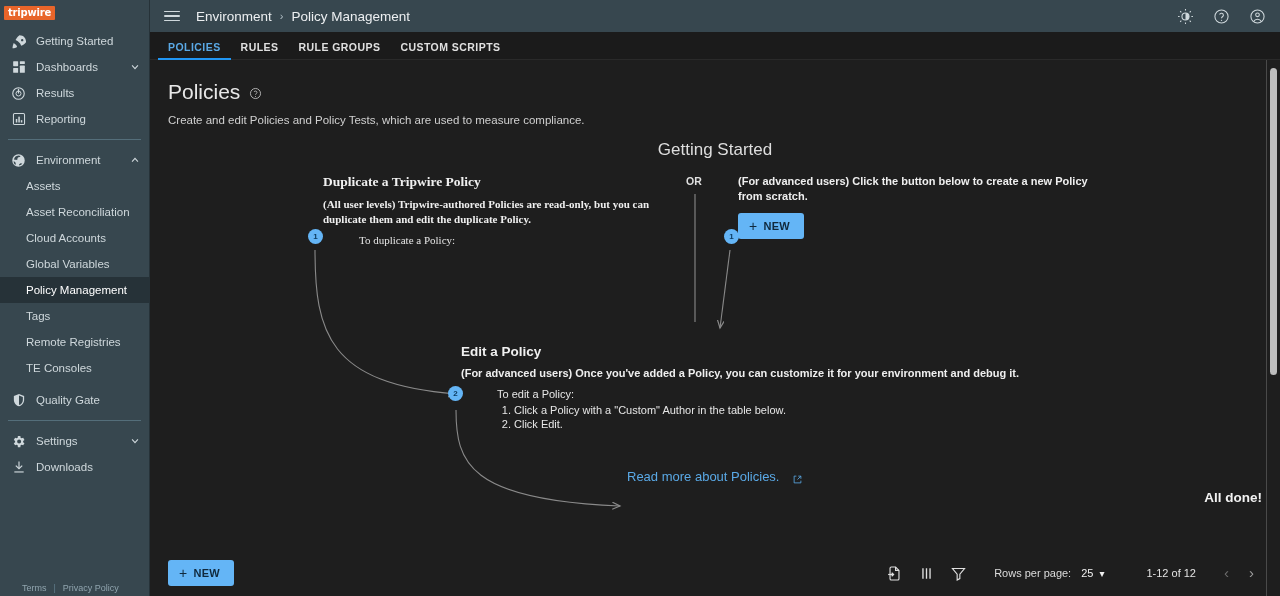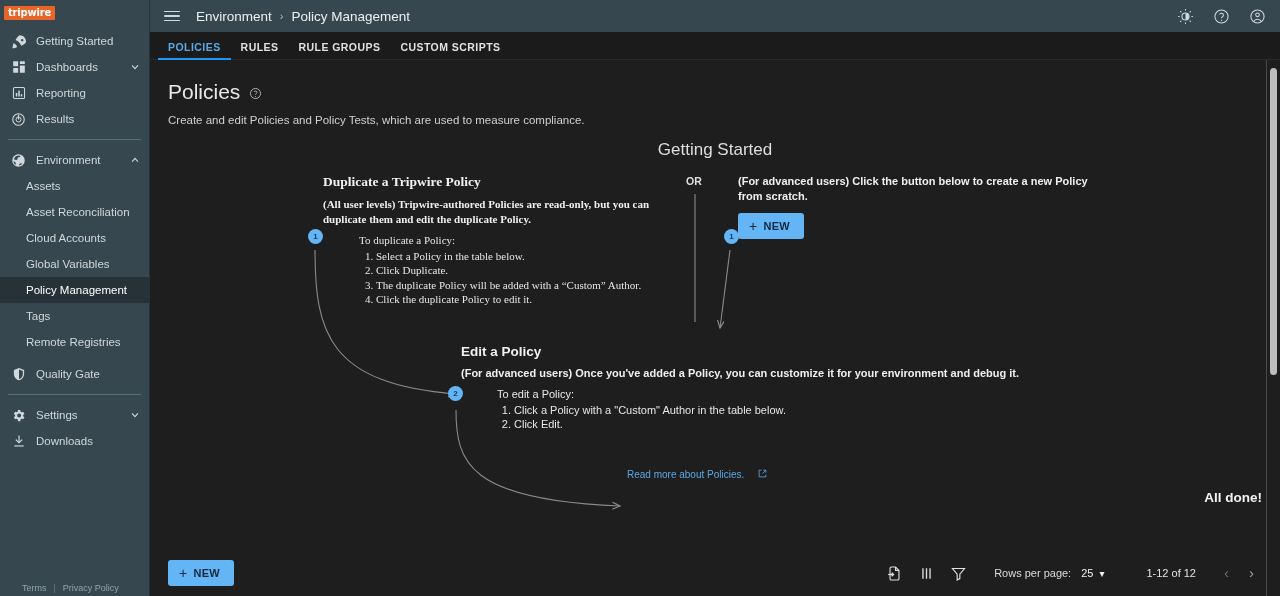--- a/index.html
+++ b/index.html
@@ -127,22 +127,22 @@
     display: inline-flex; align-items: center; gap: 6px;
     background: #64b5f6; color: #10293d;
     border: none; border-radius: 3px;
     padding: 7px 14px 7px 11px;
     font-size: 11px; font-weight: bold; letter-spacing: 0.3px;
     cursor: pointer; font-family: "Liberation Sans", sans-serif;
   }
   .btn-new .plus { font-size: 14px; font-weight: normal; line-height: 11px; }
 
   .readmore {
-    position: absolute; font-size: 10px; color: #5aa9e6;
-    cursor: pointer; display: flex; align-items: flex-start; gap: 14px;
+    position: absolute; font-size: 13px; color: #5aa9e6;
+    cursor: pointer; display: flex; align-items: flex-end; gap: 14px;
   }
   .alldone {
     position: absolute; font-size: 13.5px; font-weight: bold; color: #f2f2f2;
   }
 
   
   .bottombar {
     position: absolute; left: 0; bottom: 0; width: 100%;
     height: 46px; display: flex; align-items: center;
     padding: 0 26px 0 18px; background: #1e1e1e;
@@ -199,41 +199,41 @@
         <span class="lbl">Dashboards</span>
         <span class="chev">
           <svg width="10" height="10" viewBox="0 0 24 24" fill="none" stroke="#cfd8dc" stroke-width="2.6">
               <path d="M5 8l7 8 7-8"></path>
             </svg>
         </span>
       </div>
 
       <div class="nav-item">
         <span class="ico">
+          <svg width="15" height="15" viewBox="0 0 24 24" fill="none" stroke="#cfd8dc" stroke-width="1.8">
+              <circle cx="12" cy="12" r="9.2"></circle>
+              <path d="M12 12V4.5" stroke-width="2"></path>
+              <circle cx="12" cy="12" r="4" stroke-width="1.6"></circle>
+            </svg>
+        </span>
+        <span class="lbl">Results</span>
+      </div>
+
+      <div class="nav-item">
+        <span class="ico">
           <svg width="14" height="14" viewBox="0 0 24 24" fill="none" stroke="#cfd8dc" stroke-width="1.8">
               <rect x="2.5" y="2.5" width="19" height="19" rx="2"></rect>
               <rect x="6.5" y="12" width="2.6" height="6" fill="#cfd8dc" stroke="none"></rect>
               <rect x="10.8" y="8" width="2.6" height="10" fill="#cfd8dc" stroke="none"></rect>
               <rect x="15.1" y="14" width="2.6" height="4" fill="#cfd8dc" stroke="none"></rect>
             </svg>
         </span>
         <span class="lbl">Reporting</span>
       </div>
 
-      <div class="nav-item">
-        <span class="ico">
-          <svg width="15" height="15" viewBox="0 0 24 24" fill="none" stroke="#cfd8dc" stroke-width="1.8">
-              <circle cx="12" cy="12" r="9.2"></circle>
-              <path d="M12 12V4.5" stroke-width="2"></path>
-              <circle cx="12" cy="12" r="4" stroke-width="1.6"></circle>
-            </svg>
-        </span>
-        <span class="lbl">Results</span>
-      </div>
-
       <div class="divider"></div>
 
       <div class="nav-item">
         <span class="ico">
           <svg width="15" height="15" viewBox="0 0 24 24" fill="#cfd8dc">
               <path d="M12 2a10 10 0 100 20 10 10 0 000-20zm0 2c1.2 0 2.3.3 3.3.8l-1.1 1.5-2.4.3-1.6 1.6.5 1.9-2.3 1.1-2.4-.9-1.3 1A8 8 0 0112 4zm-7.9 9.3l1.9.5 1.6 2.3-.3 2.4-.6.5a8 8 0 01-2.6-5.7zm8.6 6.6l.4-2 2.3-1.4 2.2.4 1.2-1.5a8 8 0 01-6.1 4.5z"></path>
             </svg>
         </span>
         <span class="lbl">Environment</span>
         <span class="chev">
@@ -256,20 +256,23 @@
         <span>Global Variables</span>
       </div>
       <div class="nav-sub active">
         <span>Policy Management</span>
       </div>
       <div class="nav-sub">
         <span>Tags</span>
       </div>
       <div class="nav-sub">
         <span>Remote Registries</span>
+      </div>
+      <div class="nav-sub">
+        <span>TE Consoles</span>
       </div>
 
       <div class="nav-item" style="margin-top:6px">
         <span class="ico">
           <svg width="14" height="14" viewBox="0 0 24 24" fill="#cfd8dc">
               <path d="M12 1.8L3.2 5.3v6.2c0 5.3 3.7 9.9 8.8 11.2 5.1-1.3 8.8-5.9 8.8-11.2V5.3L12 1.8zm0 2.3l6.6 2.6v5.1c0 4.1-2.8 7.7-6.6 8.9V4.1z"></path>
             </svg>
         </span>
         <span class="lbl">Quality Gate</span>
       </div>
@@ -388,26 +391,20 @@
           <path d="M562,118 L552,196" fill="none" stroke="#8a8a8a" stroke-width="1.1" marker-end="url(#ah)"></path>
 
           <path d="M288,278 C288,330 300,368 452,374" fill="none" stroke="#8a8a8a" stroke-width="1.1" marker-end="url(#ah)"></path>
         </svg>
 
         <div class="block" style="left:155px; top:42px; width:345px;font-family:Liberation Serif, serif;">
           <h3>Duplicate a Tripwire Policy</h3>
           <div class="desc">(All user levels) Tripwire-authored Policies are read-only, but you can duplicate them and edit the duplicate Policy.</div>
           <div class="steps">
             <div class="lead">To duplicate a Policy:</div>
-            <ol>
-              <li>Select a Policy in the table below.</li>
-              <li>Click Duplicate.</li>
-              <li>The duplicate Policy will be added with a “Custom” Author.</li>
-              <li>Click the duplicate Policy to edit it.</li>
-            </ol>
           </div>
         </div>
         <div class="badge" style="left:140px; top:97px;">1</div>
 
         <div class="or-label" style="left:518px; top:43px;">OR</div>
 
         <div class="block" style="left:570px; top:42px; width:360px;">
           <div class="desc">(For advanced users) Click the button below to create a new Policy from scratch.</div>
           <button class="btn-new" style="margin-top:9px">
             <span class="plus">+</span>

